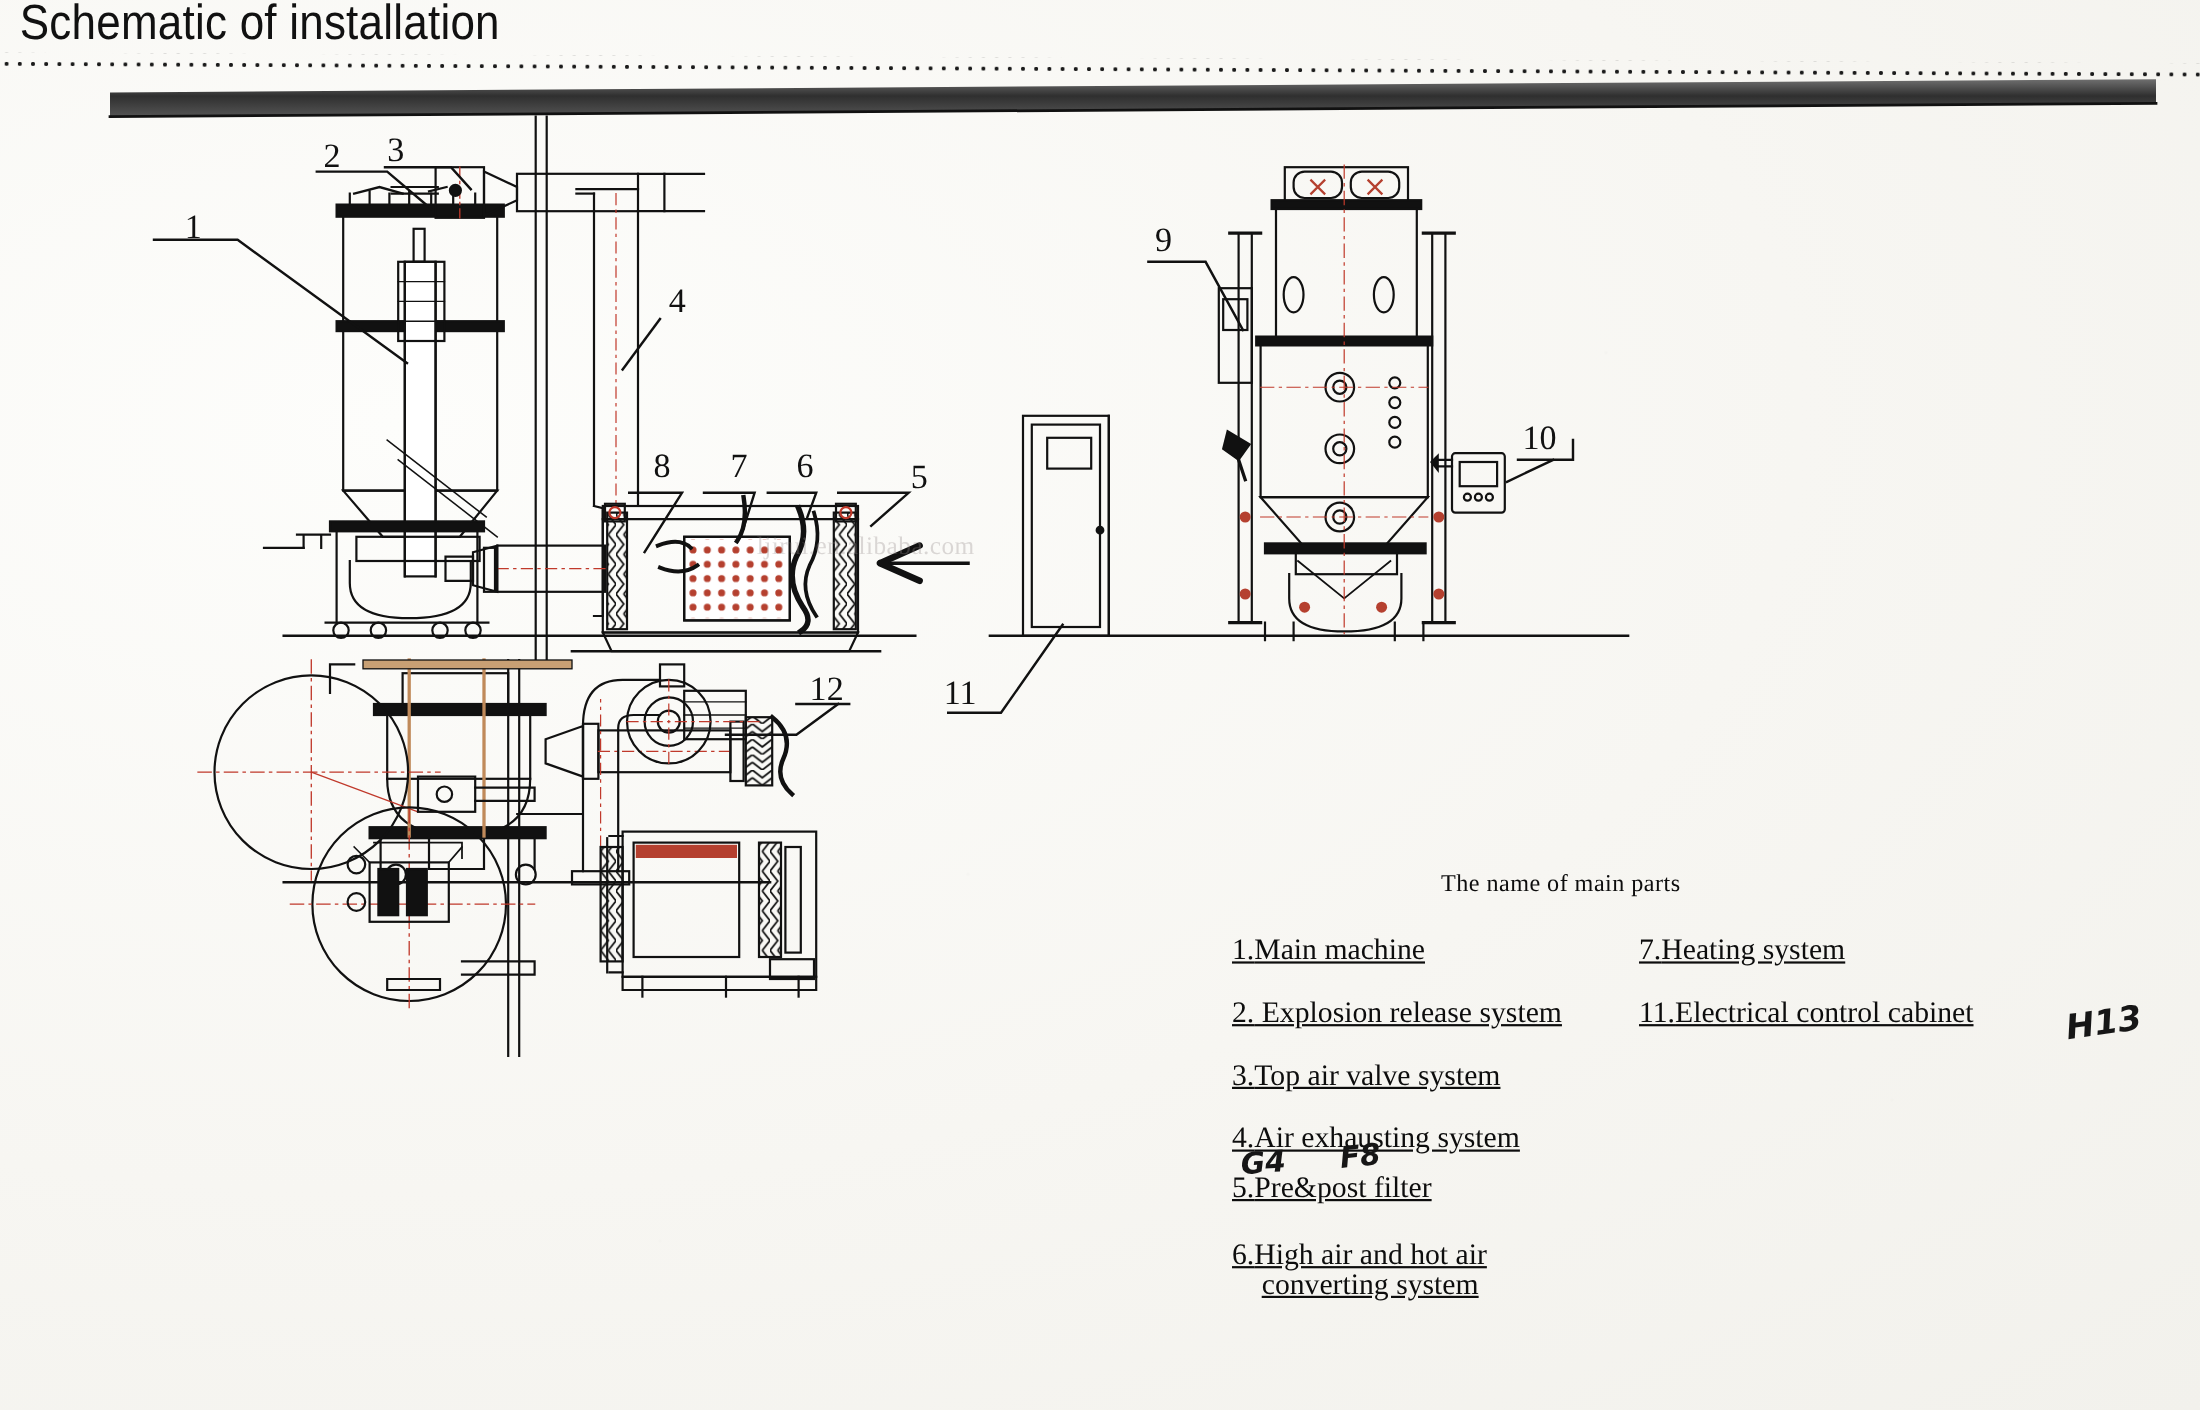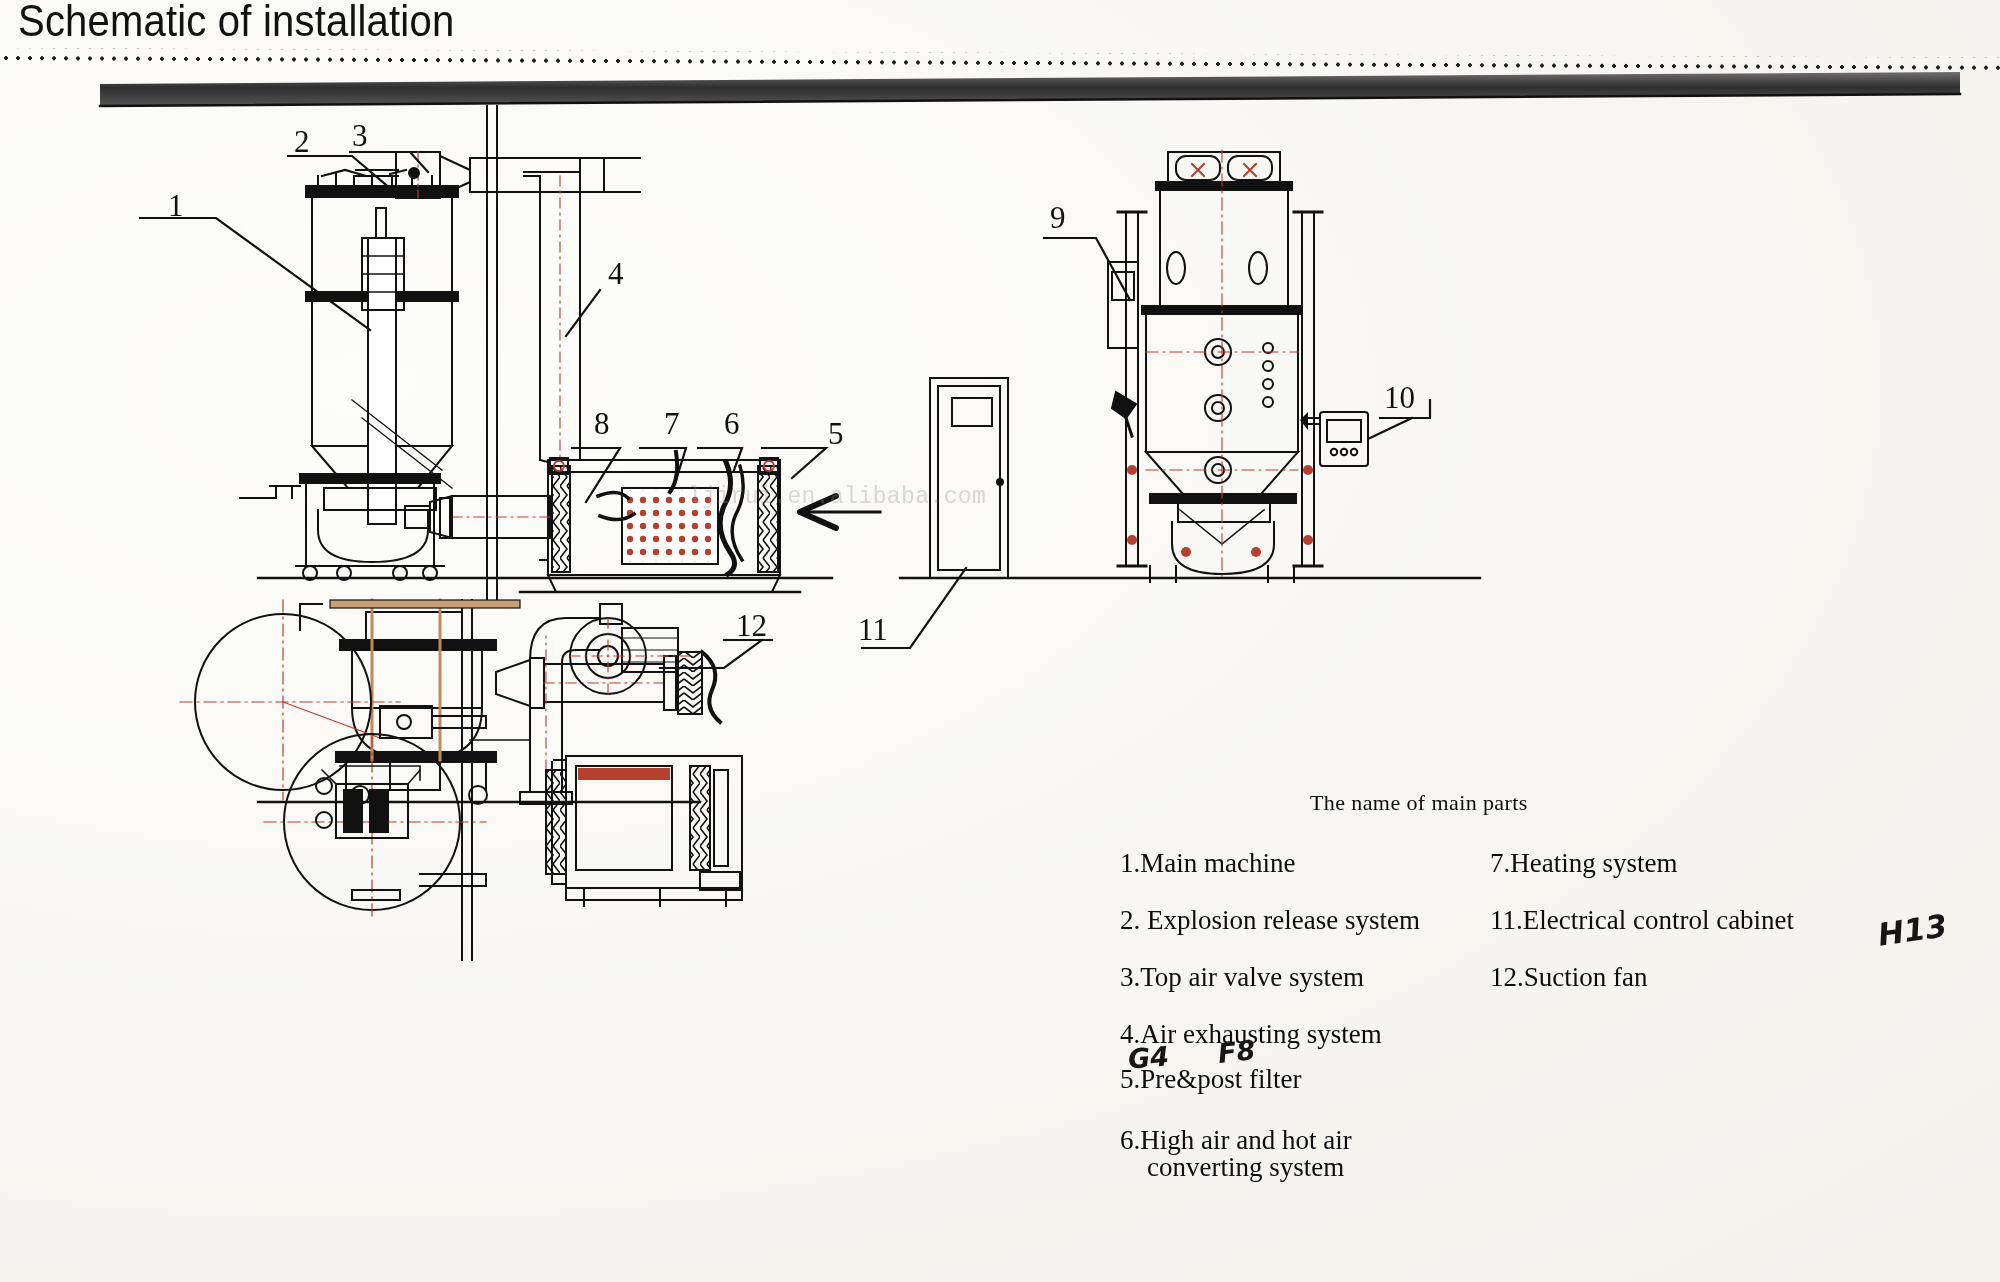--- a/index.html
+++ b/index.html
@@ -65,20 +65,21 @@
     display:flex;margin-top:34px;
   }
   .legend-col{flex:0 0 auto;}
   .legend-col.left{width:370px;}
   .legend-col.right{width:430px;}
   .legend-item{
     font-size:27px;
     line-height:1.0;
     margin-bottom:30px;
     white-space:nowrap;
+    text-decoration:underline;
   }
   .legend-item .cont{display:block;margin-left:27px;}
 
   
   .hand{
     position:absolute;
     font-family:"DejaVu Sans", sans-serif;
     font-weight:700;
     color:#161616;
     font-style:italic;
@@ -91,21 +92,21 @@
   .callout-num{
     position:absolute;
     font-family:"Liberation Serif", serif;
     font-size:31px;
     color:#111;
   }
 
   
   #watermark{
     position:absolute;left:688px;top:484px;
-    font-family:Liberation Mono, monospace;
+    font-family:Liberation Serif, serif;
     font-size:23px;
     color:rgba(150,140,140,.32);
     white-space:nowrap;
     letter-spacing:.4px;
   }
 </style>
 </head>
 <body>
 
 <div id="page">
@@ -502,23 +503,20 @@
         </div>
       </div>
 
       <div class="legend-col right">
         <div class="legend-item">
           <span>7.</span><span>Heating system</span>
         </div>
         <div class="legend-item">
           <span>11.</span><span>Electrical control cabinet</span>
         </div>
-        <div class="legend-item">
-          <span>12.</span><span>Suction fan</span>
-        </div>
       </div>
     </div>
   </div>
 
   <div class="hand" id="hw-g4">G4</div>
   <div class="hand" id="hw-f8">F8</div>
   <div class="hand" id="hw-h13">H13</div>
 
 </div>
 

